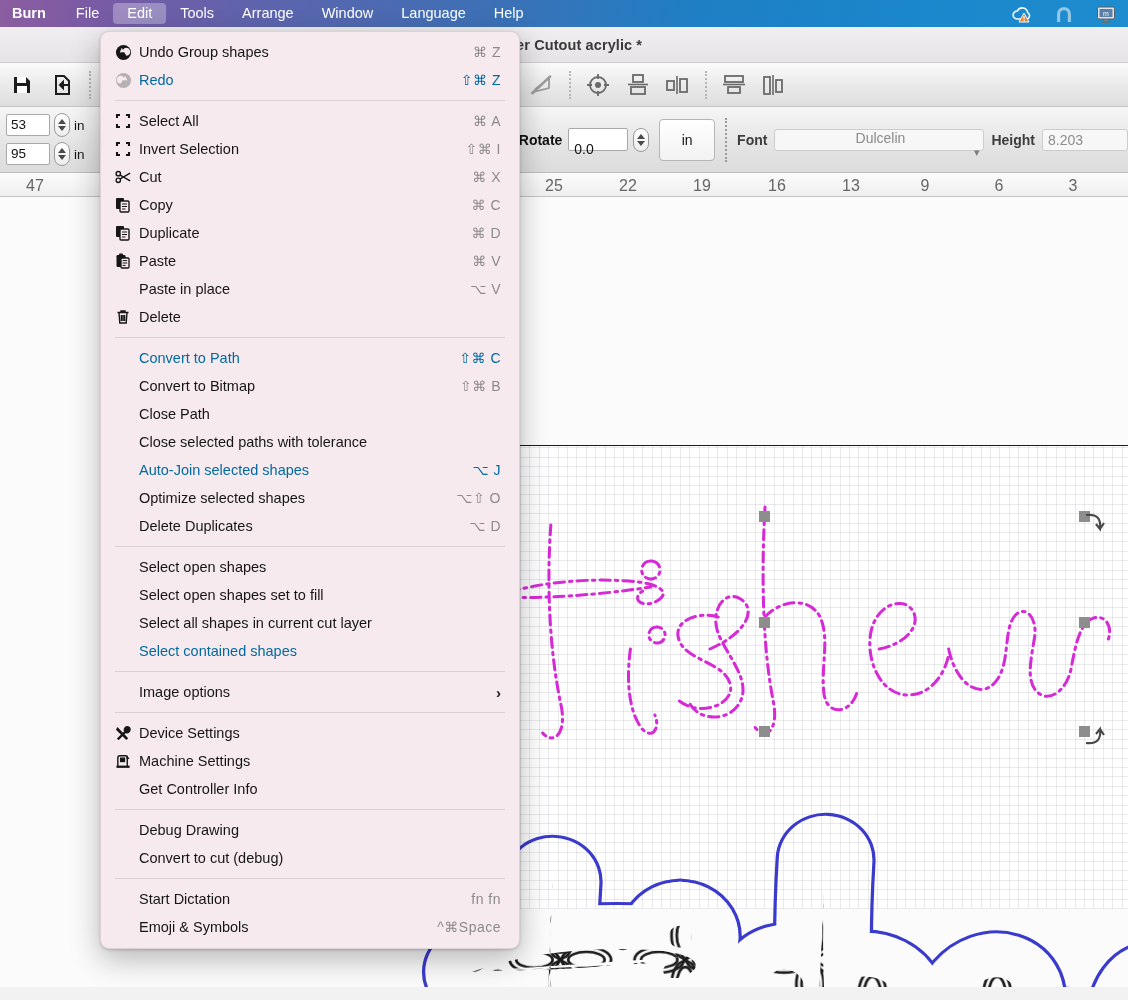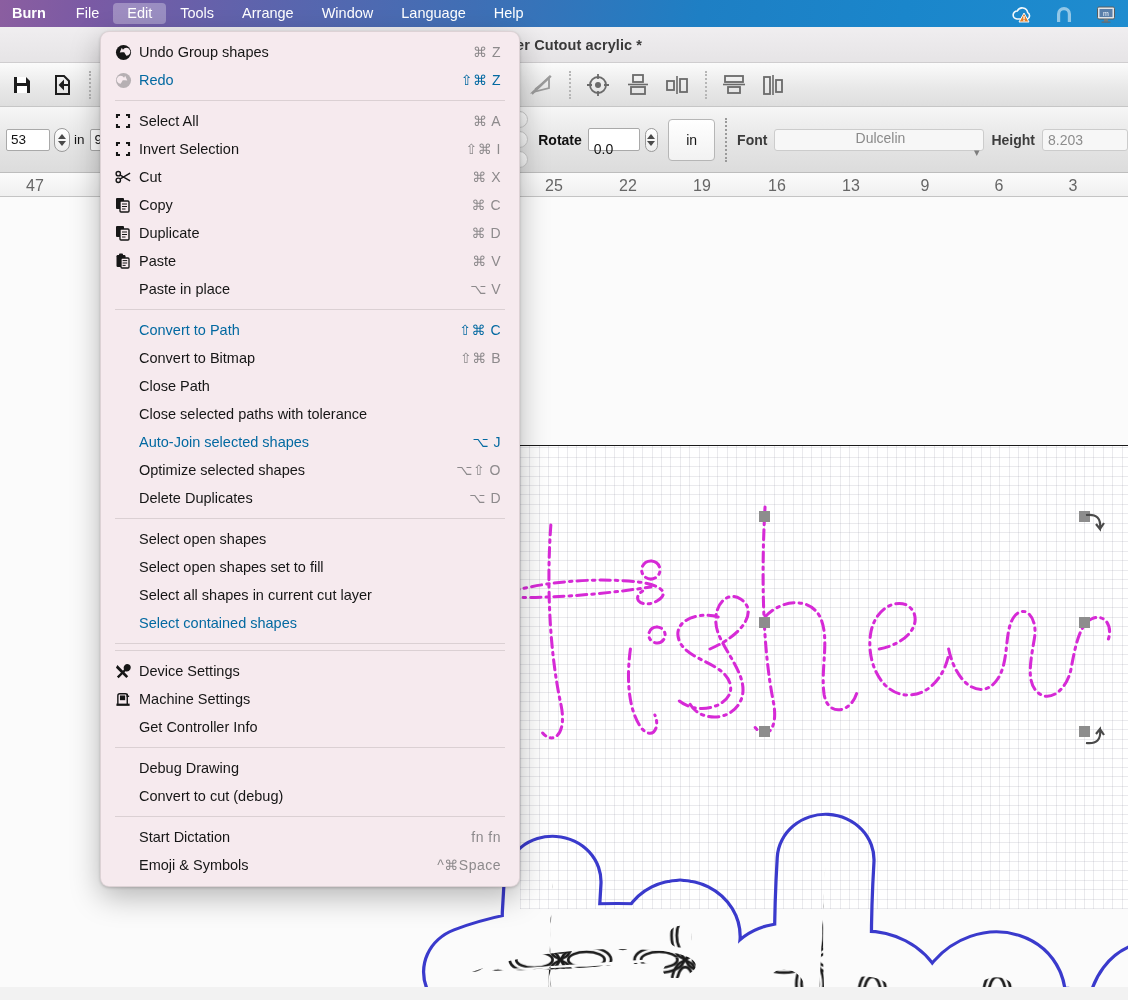--- a/index.html
+++ b/index.html
@@ -65,21 +65,21 @@
   .tb-btn svg { display: block; }
 
   
   .propbar {
     position: relative; height: 66px; width: 100%;
     background: linear-gradient(#f6f6f6,#e4e4e4 60%,#dcdcdc);
     border-bottom: 1px solid #bdbdbd;
     display: flex; align-items: center; padding-left: 4px;
     font-size: 13.5px; color: #1a1a1a;
   }
-  .num-stack { display: flex; flex-direction: row; gap: 5px; padding-left: 2px; }
+  .num-stack { display: flex; flex-direction: column; gap: 5px; padding-left: 2px; }
   .numrow { display: flex; align-items: center; gap: 4px; }
   .numfield {
     width: 44px; height: 22px; background: #fff; border: 1px solid #a9a9a9;
     border-radius: 2px; font-size: 13.5px; padding: 0 4px; line-height: 20px;
     color: #111;
   }
   .stepper {
     width: 16px; height: 24px; border: 1px solid #9a9a9a; border-radius: 8px;
     background: linear-gradient(#ffffff,#ededed);
     display: flex; flex-direction: column; align-items: center;
@@ -689,20 +689,31 @@
             <path d="M7.6 7.6h4.6M7.6 10h4.6M7.6 12.4h3" stroke="#161616" stroke-width="1"></path>
           </svg>
       </span>
       <span class="lbl">Paste</span>
       <span class="key">⌘ V</span>
     </div>
     <div class="mi noicon">
       <span class="lbl">Paste in place</span>
       <span class="key">⌥ V</span>
     </div>
+    <div class="mi">
+      <span class="icobox">
+        <svg width="16" height="16" viewBox="0 0 16 16" fill="none" stroke="#161616" stroke-width="1.4">
+          <path d="M2.5 3.5h11M6 3.5V2h4v1.5"></path>
+            <path d="M4 3.5 4.8 14h6.4L12 3.5"></path>
+          <path d="M6.4 6v6M8 6v6M9.6 6v6"></path>
+          </svg>
+      </span>
+      <span class="lbl">Delete</span>
+      <span class="key"></span>
+    </div>
 
     <div class="sep"></div>
 
     <div class="mi noicon disabled">
       <span class="lbl">Convert to Path</span>
       <span class="key">⇧⌘ C</span>
     </div>
     <div class="mi noicon">
       <span class="lbl">Convert to Bitmap</span>
       <span class="key">⇧⌘ B</span>
@@ -738,20 +749,24 @@
     </div>
     <div class="mi noicon">
       <span class="lbl">Select all shapes in current cut layer</span>
     </div>
     <div class="mi noicon disabled">
       <span class="lbl">Select contained shapes</span>
     </div>
 
     <div class="sep"></div>
 
+    <div class="mi noicon">
+      <span class="lbl">Image options</span>
+      <span class="chev">›</span>
+    </div>
 
     <div class="sep"></div>
 
     <div class="mi">
       <span class="icobox">
         <svg width="17" height="16" viewBox="0 0 18 17">
             <path d="M2.5 2 L11 11 l3 3 -2 2 -3-3 L1 5z" fill="#161616"></path>
             <path d="M15 1.5 a4.2 4.2 0 0 0-5.6 5.6 L2 14.4 l1.8 1.8 7.3-7.4 a4.2 4.2 0 0 0 3.9-7.3z" fill="#161616"></path>
           </svg>
       </span>

